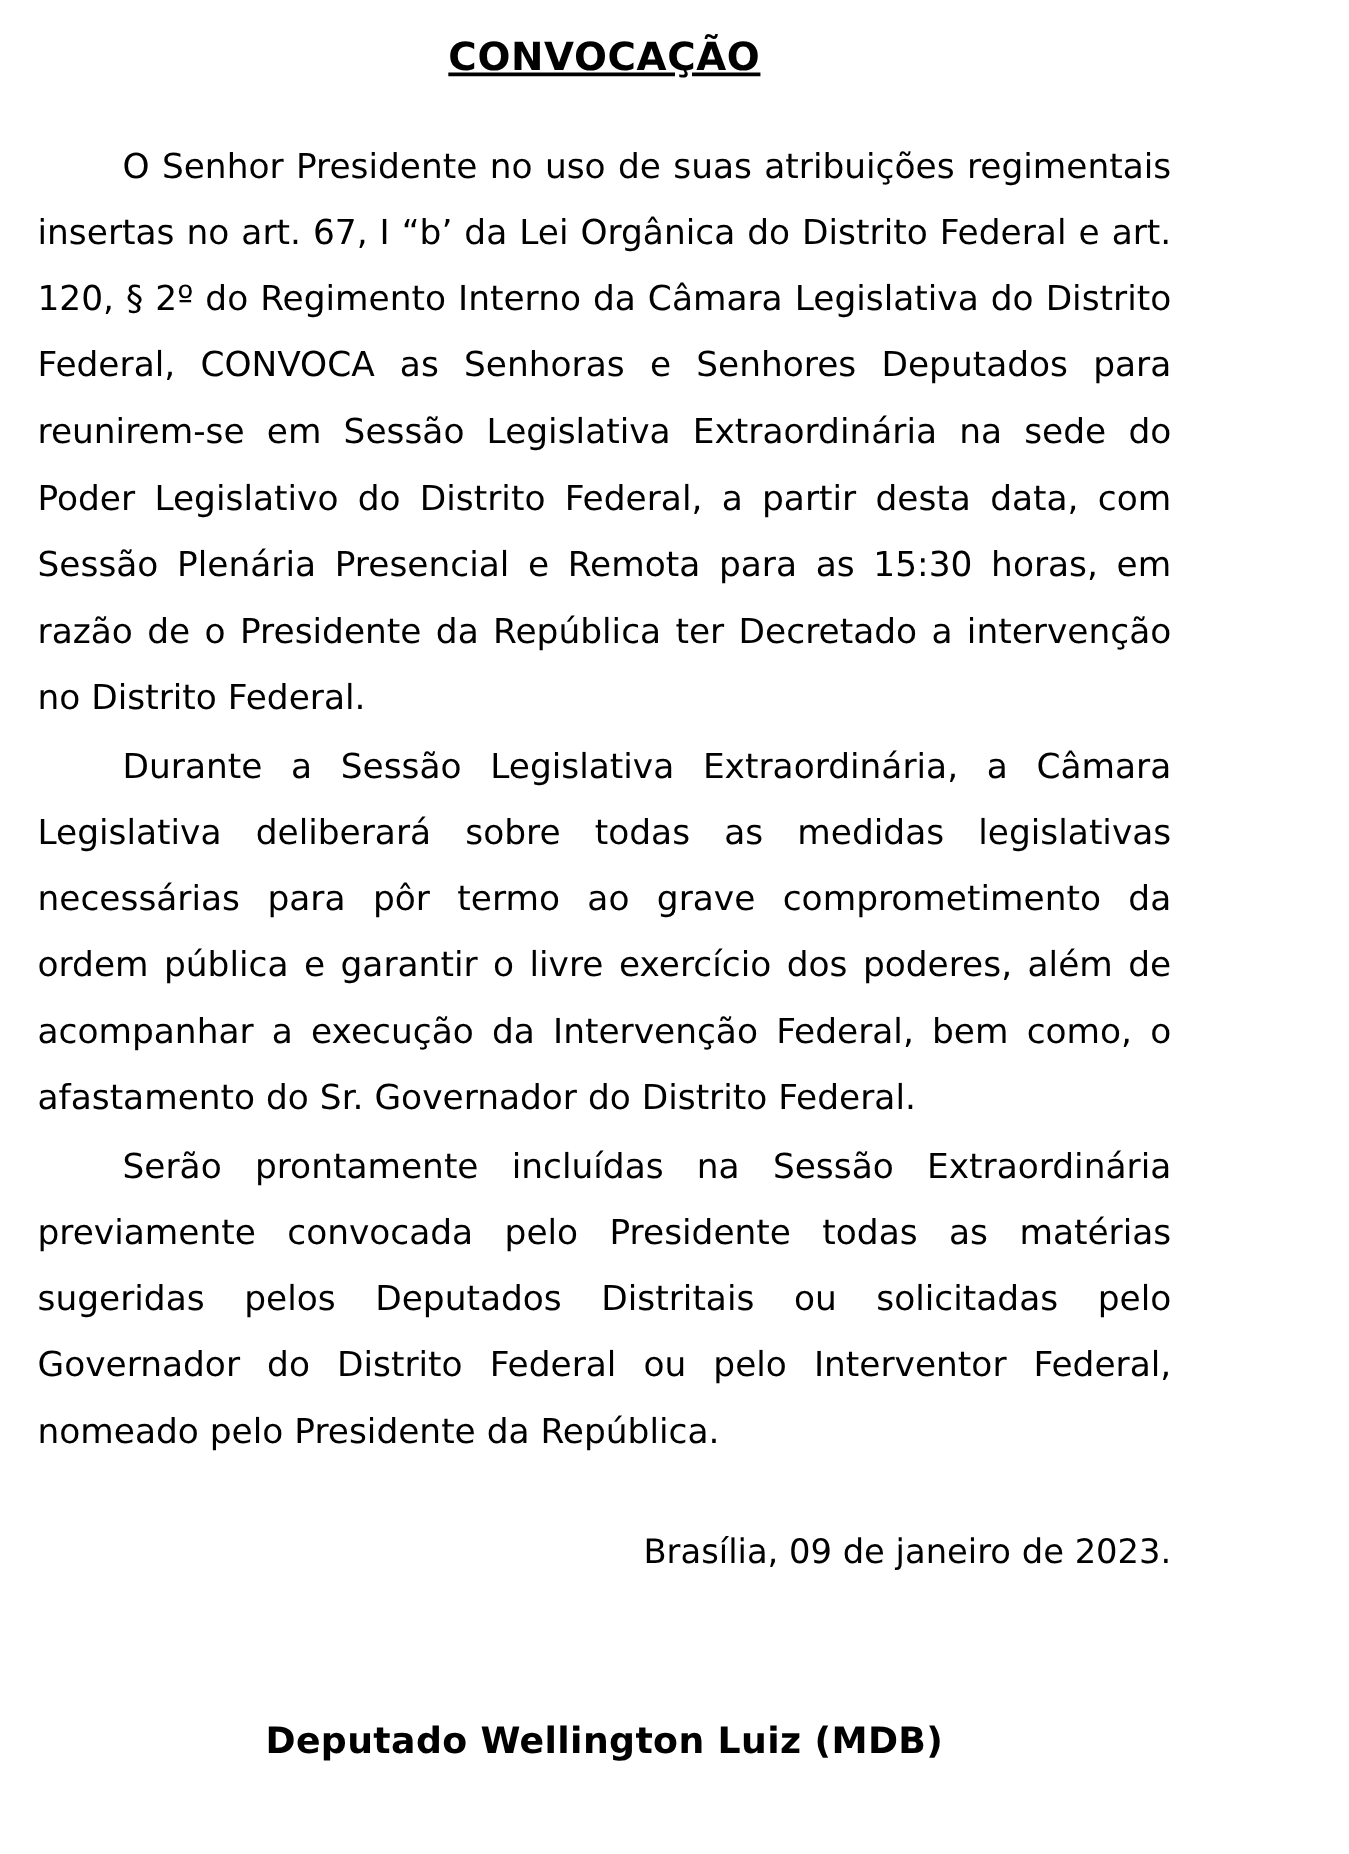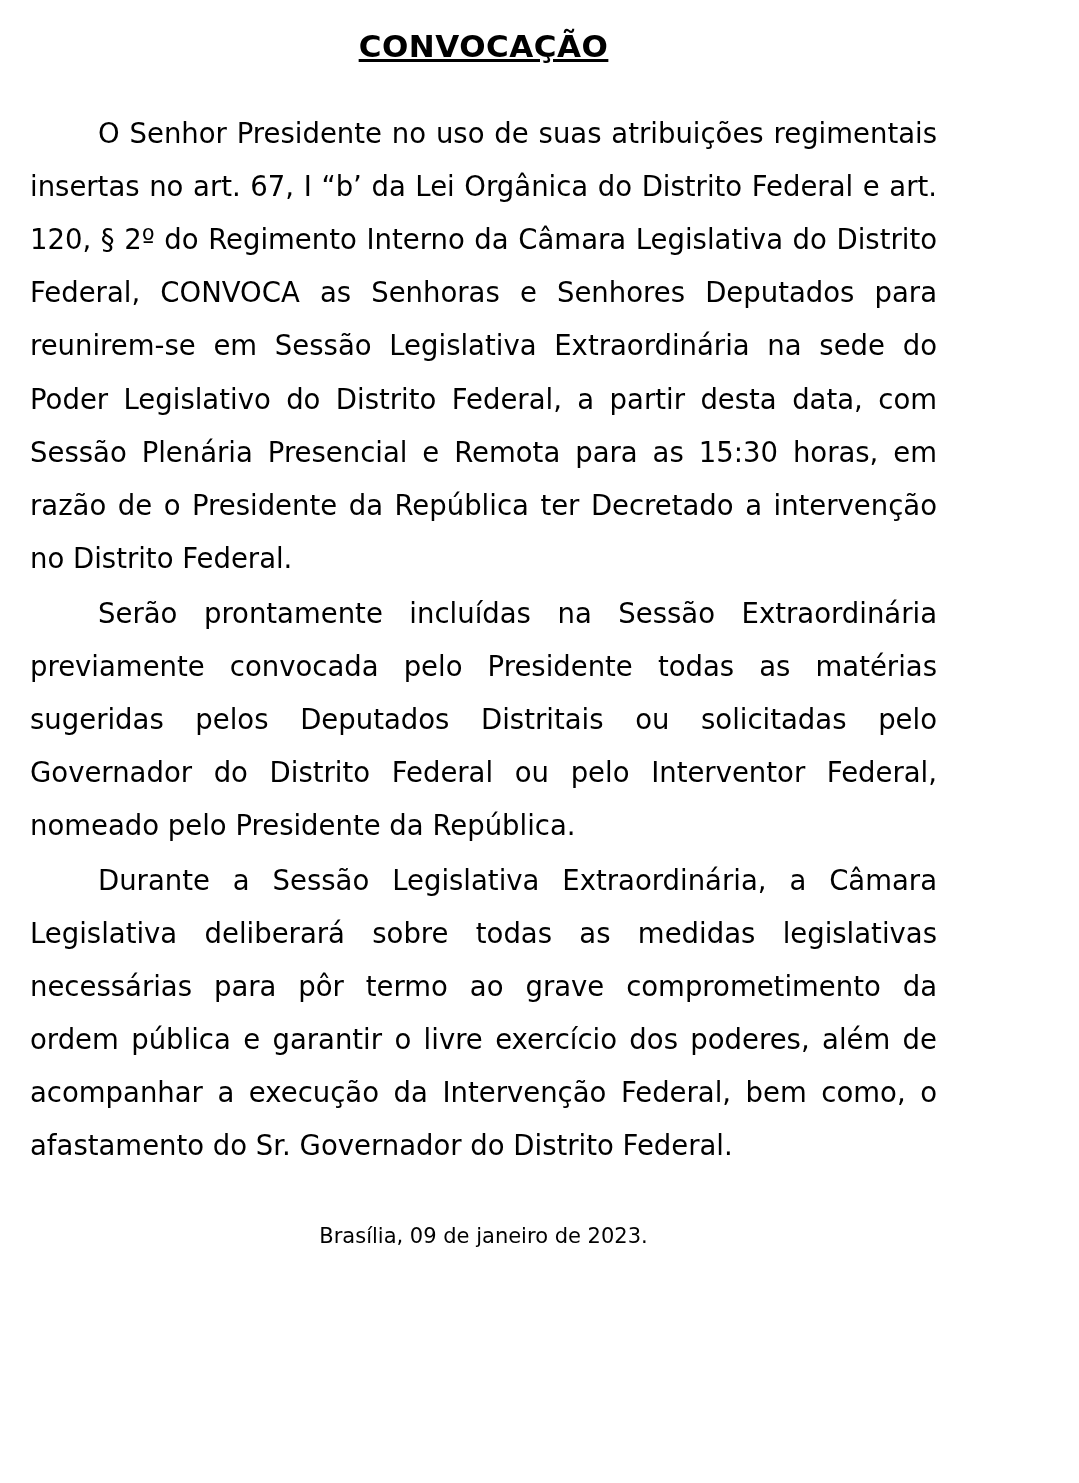--- a/index.html
+++ b/index.html
@@ -36,22 +36,22 @@
     text-align: justify;
     text-justify: inter-word;
     text-indent: 68px;
     margin: 0 0 2px 0;
     hyphens: none;
   }
   .para .strong {
     font-weight: normal;
   }
   .place-date {
-    font-size: 21px;
-    text-align: center;
+    font-size: 27px;
+    text-align: right;
     margin: 48px 0 0 0;
     line-height: 1.6;
   }
   .signature {
     font-size: 29px;
     font-weight: bold;
     text-align: center;
     margin: 108px 0 0 0;
     line-height: 1.4;
     letter-spacing: 0.3px;
@@ -59,20 +59,21 @@
 </style>
 </head>
 <body>
 
 <div class="page">
 
   <h1 class="doc-title">CONVOCAÇÃO</h1>
 
   <div>
     <p class="para"><span>O Senhor Presidente no uso de suas atribuições regimentais insertas no art. 67, I “b’ da Lei Orgânica do Distrito Federal e art. 120, § 2º do Regimento Interno da Câmara Legislativa do Distrito Federal, </span><span class="strong">CONVOCA</span><span> as Senhoras e Senhores Deputados para reunirem-se em Sessão Legislativa Extraordinária na sede do Poder Legislativo do Distrito Federal, a partir desta data, com Sessão Plenária Presencial e Remota para as 15:30 horas, em razão de o Presidente da República ter Decretado a intervenção no Distrito Federal.</span></p>
+    <p class="para"><span>Durante a Sessão Legislativa Extraordinária, a Câmara Legislativa deliberará sobre todas as medidas legislativas necessárias para pôr termo ao grave comprometimento da ordem pública e garantir o livre exercício dos poderes, além de acompanhar a execução da Intervenção Federal, bem como, o afastamento do Sr. Governador do Distrito Federal.</span></p>
     <p class="para"><span>Serão prontamente incluídas na Sessão Extraordinária previamente convocada pelo Presidente todas as matérias sugeridas pelos Deputados Distritais ou solicitadas pelo Governador do Distrito Federal ou pelo Interventor Federal, nomeado pelo Presidente da República.</span></p>
-    <p class="para"><span>Durante a Sessão Legislativa Extraordinária, a Câmara Legislativa deliberará sobre todas as medidas legislativas necessárias para pôr termo ao grave comprometimento da ordem pública e garantir o livre exercício dos poderes, além de acompanhar a execução da Intervenção Federal, bem como, o afastamento do Sr. Governador do Distrito Federal.</span></p>
   </div>
 
   <p class="place-date">Brasília, 09 de janeiro de 2023.</p>
 
+  <p class="signature">Deputado Wellington Luiz (MDB)</p>
 
 </div>
 
 </body></html>

